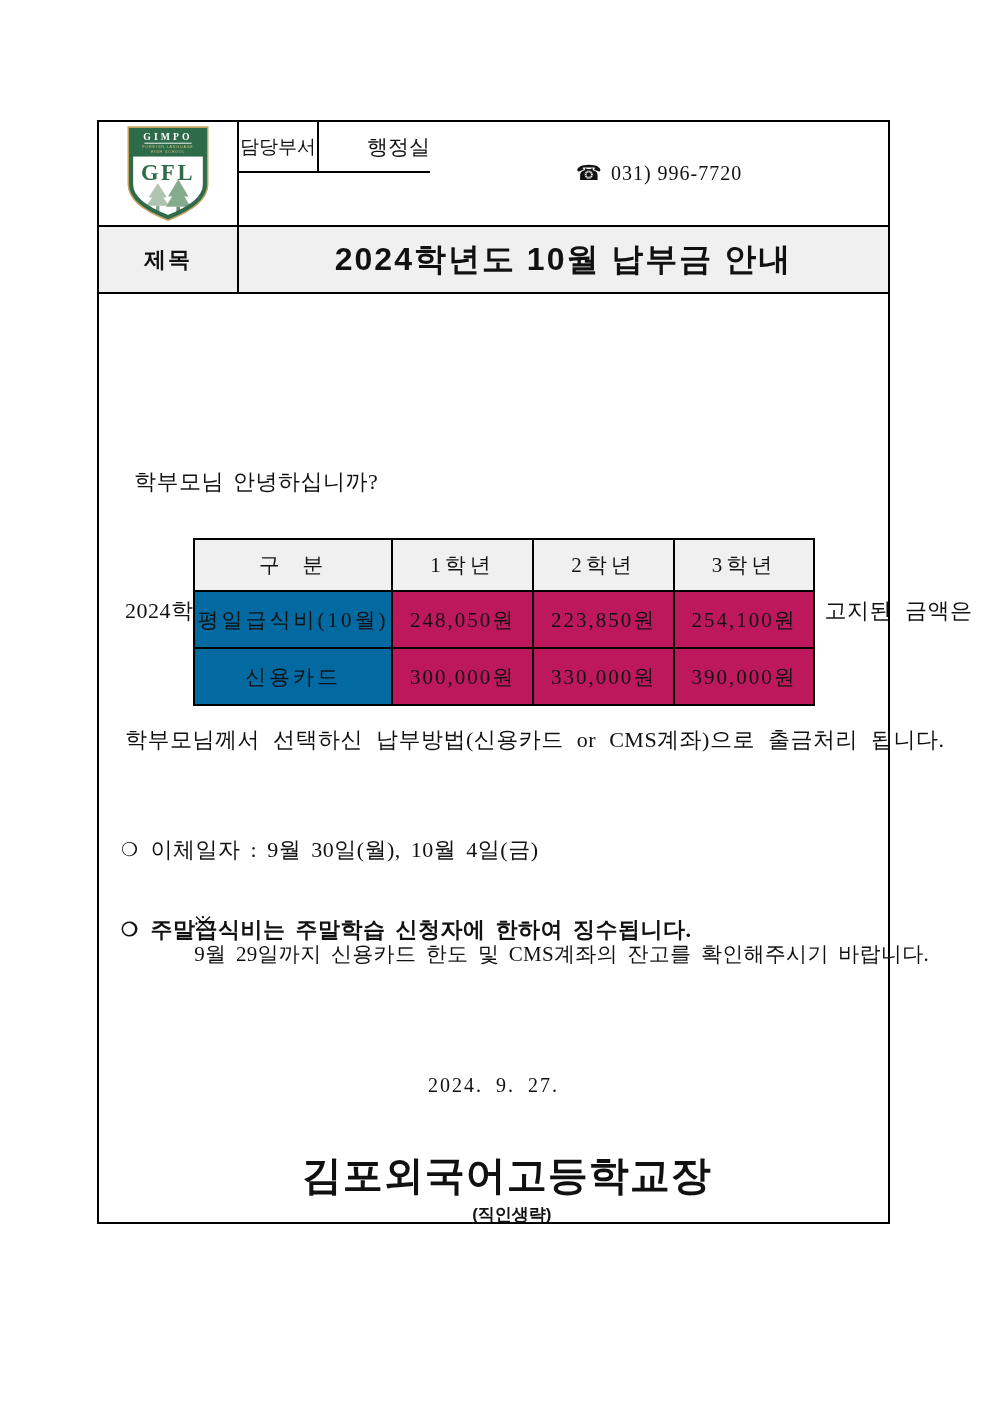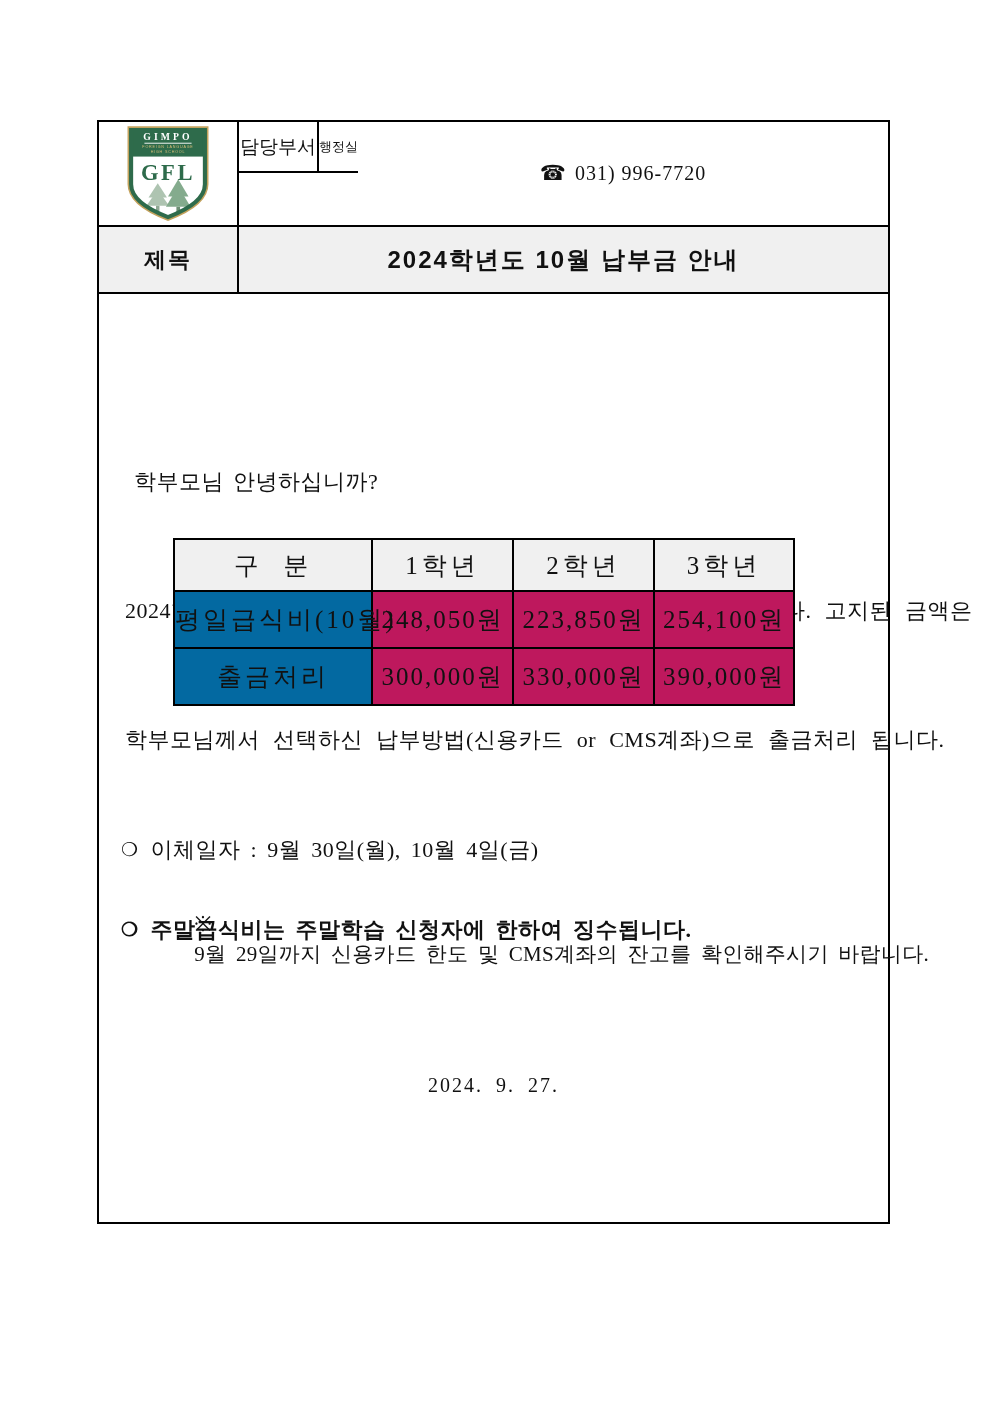--- a/index.html
+++ b/index.html
@@ -52,21 +52,22 @@
   .dept-label-cell {
     width: 80px;
     border-right: 2px solid #000;
     box-sizing: border-box;
     display: flex; align-items: center; justify-content: center;
     font-size: 19px;
   }
   .dept-value-cell {
     flex: 1;
     display: flex; align-items: center; justify-content: center;
-    font-size: 13px;
+    font-size: 21px;
+    margin-left: 48px;
   }
   .phone-row {
     flex: 1;
     display: flex; align-items: center; justify-content: center;
     font-size: 20px;
     letter-spacing: 1px;
     white-space: pre;
   }
   .phone-row .glyph { margin-right: 8px; font-size: 21px; }
   
@@ -86,45 +87,45 @@
     font-family: "Liberation Sans", sans-serif;
     font-weight: 700;
     font-size: 22px;
     letter-spacing: 2px;
   }
   .subject-value-cell {
     flex: 1;
     display: flex; align-items: center; justify-content: center;
     font-family: "Liberation Sans", sans-serif;
     font-weight: 700;
-    font-size: 24px;
+    font-size: 32px;
     letter-spacing: 2px;
     white-space: pre;
   }
   
   .body-area { position: relative; height: 951px; }
   .para {
     position: absolute;
     left: 26px; top: 80px;
     width: 742px;
     font-size: 22px;
     line-height: 43px;
     letter-spacing: 0.5px;
     word-spacing: 7px;
     white-space: pre;
   }
   .para .line1 { padding-left: 9px; word-spacing: 3px; }
   
   .fee-table {
     position: absolute;
-    left: 74px; top: 244px;
+    left: 94px; top: 244px;
     border-collapse: collapse;
     table-layout: fixed;
     width: 620px;
-    font-size: 25px;
+    font-size: 21px;
   }
   .fee-table td, .fee-table th {
     border: 2px solid #000;
     text-align: center;
     vertical-align: middle;
     white-space: pre;
     font-weight: normal;
     padding: 0;
   }
   .fee-table .head-cell { background: #f0f0f0; letter-spacing: 4px; }
@@ -258,21 +259,21 @@
         <th class="head-cell">2학년</th>
         <th class="head-cell">3학년</th>
       </tr>
       <tr style="height:57px">
         <td class="label-cell">평일급식비(10월)</td>
         <td class="value-cell">248,050원</td>
         <td class="value-cell">223,850원</td>
         <td class="value-cell">254,100원</td>
       </tr>
       <tr style="height:57px">
-        <td class="label-cell">출금처리</td>
+        <td class="label-cell">신용카드</td>
         <td class="value-cell">300,000원</td>
         <td class="value-cell">330,000원</td>
         <td class="value-cell">390,000원</td>
       </tr>
     </tbody>
       </table>
 
     <div class="bullet-line b1">
       <span class="bullet-glyph">❍</span>
       <span>이체일자 : 9월 30일(월), 10월 4일(금)</span>
@@ -283,15 +284,19 @@
       <span>9월 29일까지 신용카드 한도 및 CMS계좌의 잔고를 확인해주시기 바랍니다.</span>
     </div>
 
     <div class="bullet-line b2">
       <span class="bullet-glyph">❍</span>
       <span>주말급식비는 주말학습 신청자에 한하여 징수됩니다.</span>
     </div>
 
     <div class="date-line">2024. 9. 27.</div>
 
+    <div class="sig-line">
+      <span class="sig-main">김포외국어고등학교장</span>
+      <span class="sig-suffix">(직인생략)</span>
+    </div>
 
   </div>
 </div>
 
 </body></html>

